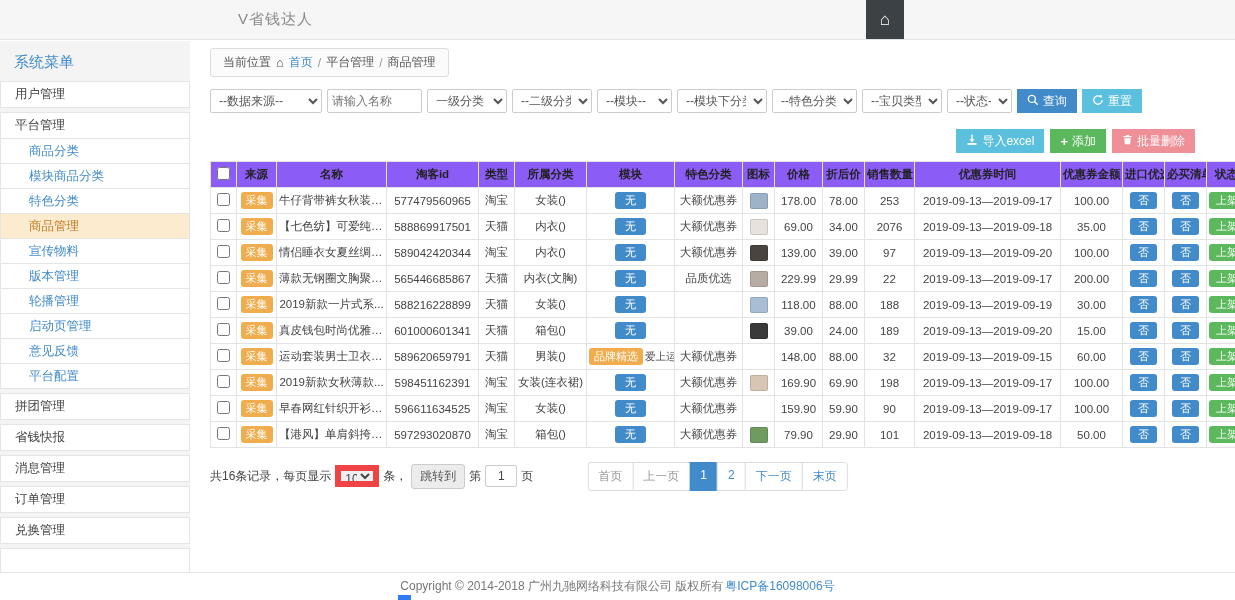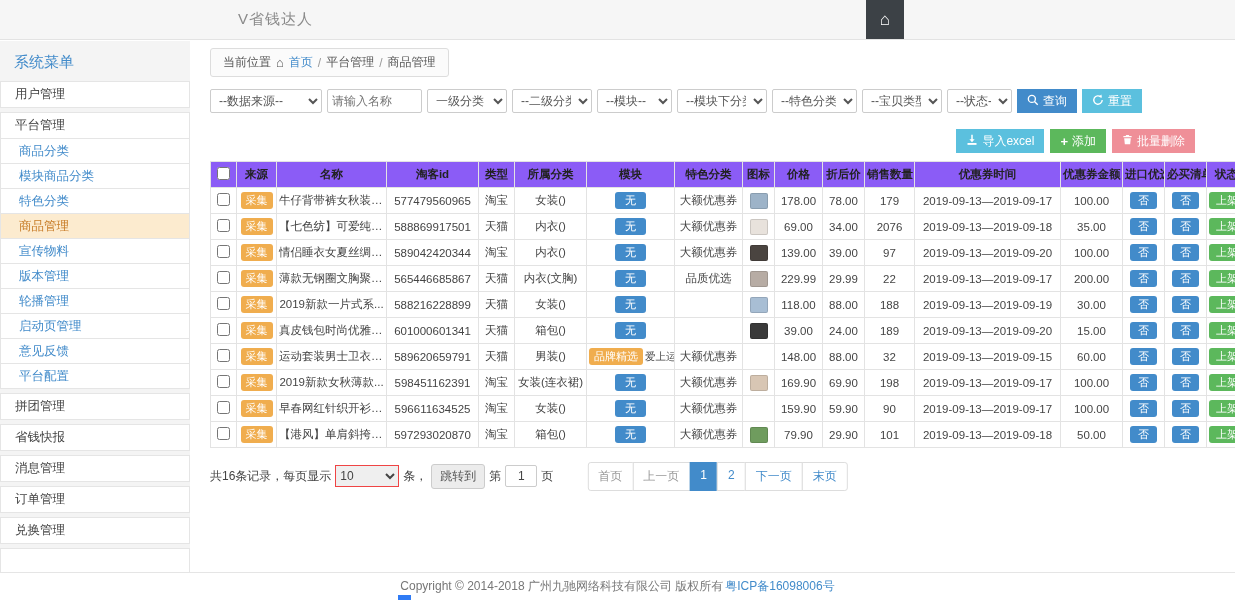--- a/index.html
+++ b/index.html
@@ -13,21 +13,21 @@
   .home-btn{width:38px;background:#3c4146;color:#fff;display:flex;align-items:center;justify-content:center;font-size:17px;cursor:pointer}
   .user-menu{display:flex;align-items:center;gap:6px;padding:0 14px;color:#555;cursor:pointer}
   .caret{width:0;height:0;border-left:4px solid transparent;border-right:4px solid transparent;border-top:4px solid #666}
 
   
   .sidebar{position:absolute;left:0;top:41px;width:190px;bottom:28px;background:#f4f4f4;overflow:hidden}
   .sb-title{color:var(--primary,#428bca);font-size:15px;padding:12px 14px 9px}
   .sb-group{margin:0 0 4px 0}
   .sb-item{height:27px;line-height:25px;background:#fff;border:1px solid #e5e5e5;padding-left:14px;font-size:12.5px;color:#444;cursor:pointer;overflow:hidden;white-space:nowrap}
   .sb-item + .sb-item{margin-top:-1px}
-  .sb-item.sub{color:var(--primary,#428bca);padding-left:18px;height:26px;line-height:24px}
+  .sb-item.sub{color:var(--primary,#428bca);padding-left:28px;height:26px;line-height:24px}
   .sb-item.sub.active{background:var(--active-menu-bg,#fcebcf);color:var(--active-menu-text,#c77c27)}
 
   
   .main{position:absolute;left:210px;top:48px;right:10px;bottom:28px}
   .breadcrumb{display:inline-flex;align-items:center;gap:5px;border:1px solid #ddd;background:#fbfbfb;border-radius:3px;padding:5px 12px;color:#555}
   .bc-home-icon{color:#555;font-size:13px}
   .bc-home{color:var(--primary,#428bca);cursor:pointer;text-decoration:none}
   .bc-sep{color:#999}
 
   .filters{margin-top:12px;display:flex;align-items:center;gap:5px}
@@ -52,21 +52,21 @@
   .tag-orange{background:var(--warning,#f0ad4e)}
   .tag-blue{background:var(--primary,#428bca);padding:2px 10px}
   .mod-extra{margin-left:2px;font-size:10.5px;color:#444}
   .thumb{display:inline-block;width:18px;height:16px;border-radius:2px;vertical-align:middle;border:1px solid rgba(0,0,0,.12)}
   .chip{display:inline-block;border-radius:3px;color:#fff;font-size:11px;padding:2px 8px;cursor:pointer;line-height:1.2}
   .chip-blue{background:var(--primary,#428bca)}
   .chip-green{background:var(--success,#5cb85c);padding:2px 7px}
 
   .pagination{position:relative;margin-top:14px;height:30px}
   .pg-left{display:flex;align-items:center;gap:4px;color:#444;position:absolute;left:0;top:0;height:28px}
-  .pp-select{height:22px;border:1px solid #ef4444;width:64px;font-size:12px;color:#444;font-family:inherit}
+  .pp-select{height:22px;border:6px solid #ef4444;width:44px;font-size:12px;color:#444;font-family:inherit}
   .jump-chip{border:1px solid #ccc;background:#ececec;border-radius:3px;padding:3px 8px;color:#555;cursor:pointer}
   .jump-input{width:32px;height:22px;border:1px solid #ccc;border-radius:2px;text-align:center;font-size:12px;color:#444;font-family:inherit}
   .pg-pages{position:absolute;left:50%;transform:translateX(-50%);top:0;display:flex}
   .pg-btn{border:1px solid #ddd;background:#fff;color:var(--primary,#428bca);padding:5px 10px;font-size:12px;margin-left:-1px;cursor:pointer;white-space:nowrap}
   .pg-btn:first-child{border-radius:3px 0 0 3px;margin-left:0}
   .pg-btn:last-child{border-radius:0 3px 3px 0}
   .pg-btn.disabled{color:#999;cursor:default}
   .pg-btn.active{background:var(--primary,#428bca);border-color:var(--primary,#428bca);color:#fff}
 
   .footer{position:absolute;left:0;right:0;bottom:0;height:28px;border-top:1px solid #e5e5e5;background:#fff;display:flex;align-items:center;justify-content:center;color:#777;font-size:12px;gap:2px}
@@ -231,21 +231,21 @@
           <td><span class="tag tag-orange">采集</span></td>
           <td class="name-cell">牛仔背带裤女秋装减龄...</td>
           <td>577479560965</td>
           <td>淘宝</td>
           <td>女装()</td>
           <td><span class="tag tag-blue">无</span></td>
           <td>大额优惠券</td>
           <td><span class="thumb" style="background:#9db3c8"></span></td>
           <td>178.00</td>
           <td>78.00</td>
-          <td>179</td>
+          <td>253</td>
           <td>2019-09-13—2019-09-17</td>
           <td>100.00</td>
           <td><span class="chip chip-blue">否</span></td>
           <td><span class="chip chip-blue">否</span></td>
           <td><span class="chip chip-green">上架</span></td>
         </tr>
         <tr>
           <td><input type="checkbox" style=""></td>
           <td><span class="tag tag-orange">采集</span></td>
           <td class="name-cell">【七色纺】可爱纯棉家...</td>

